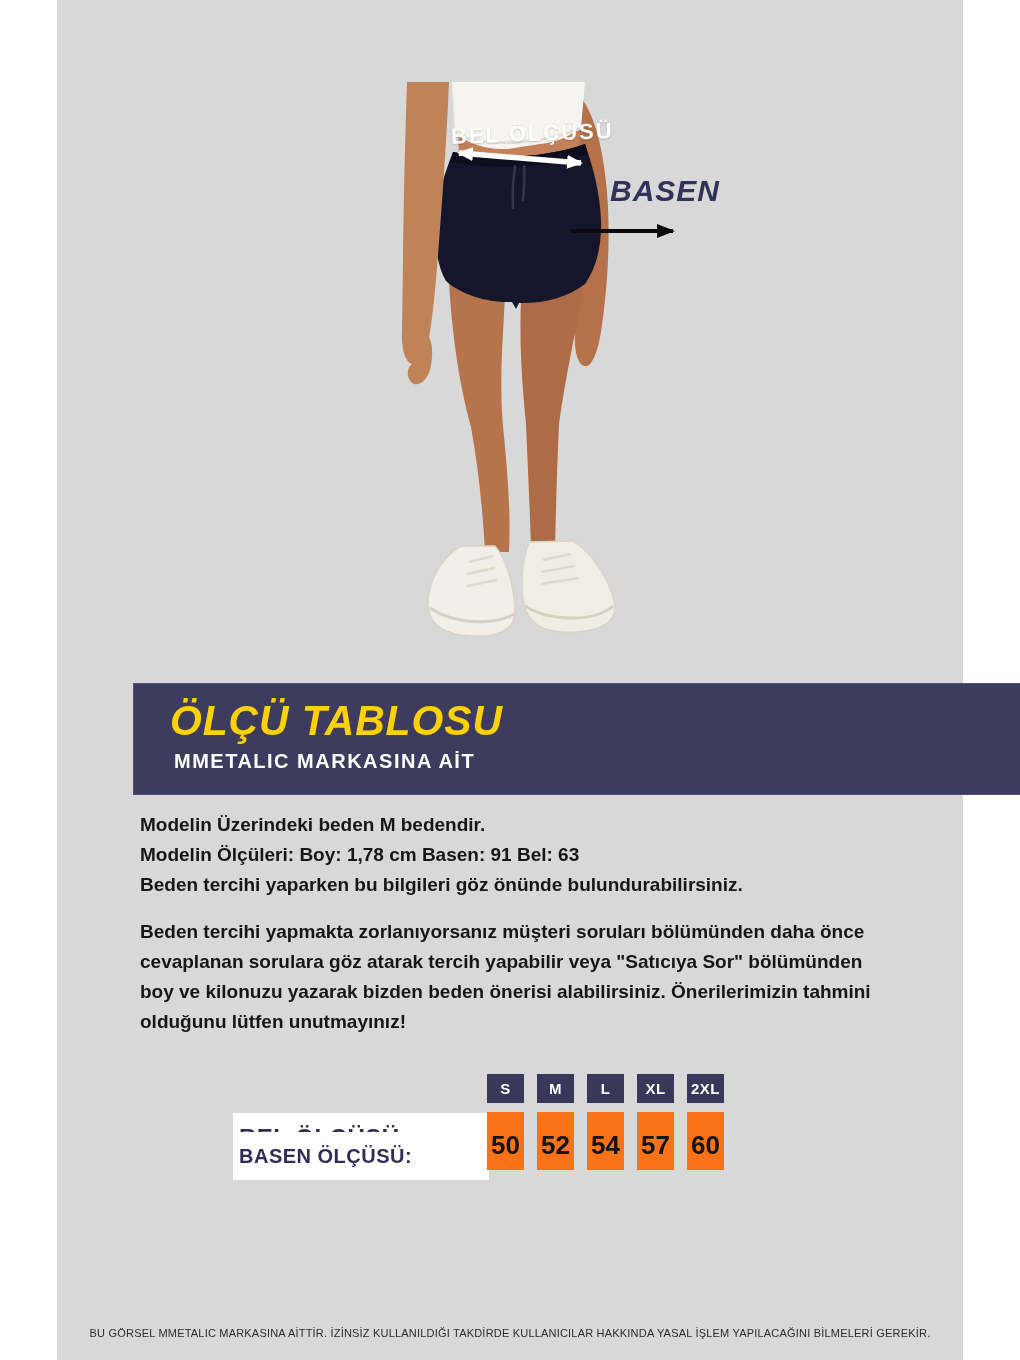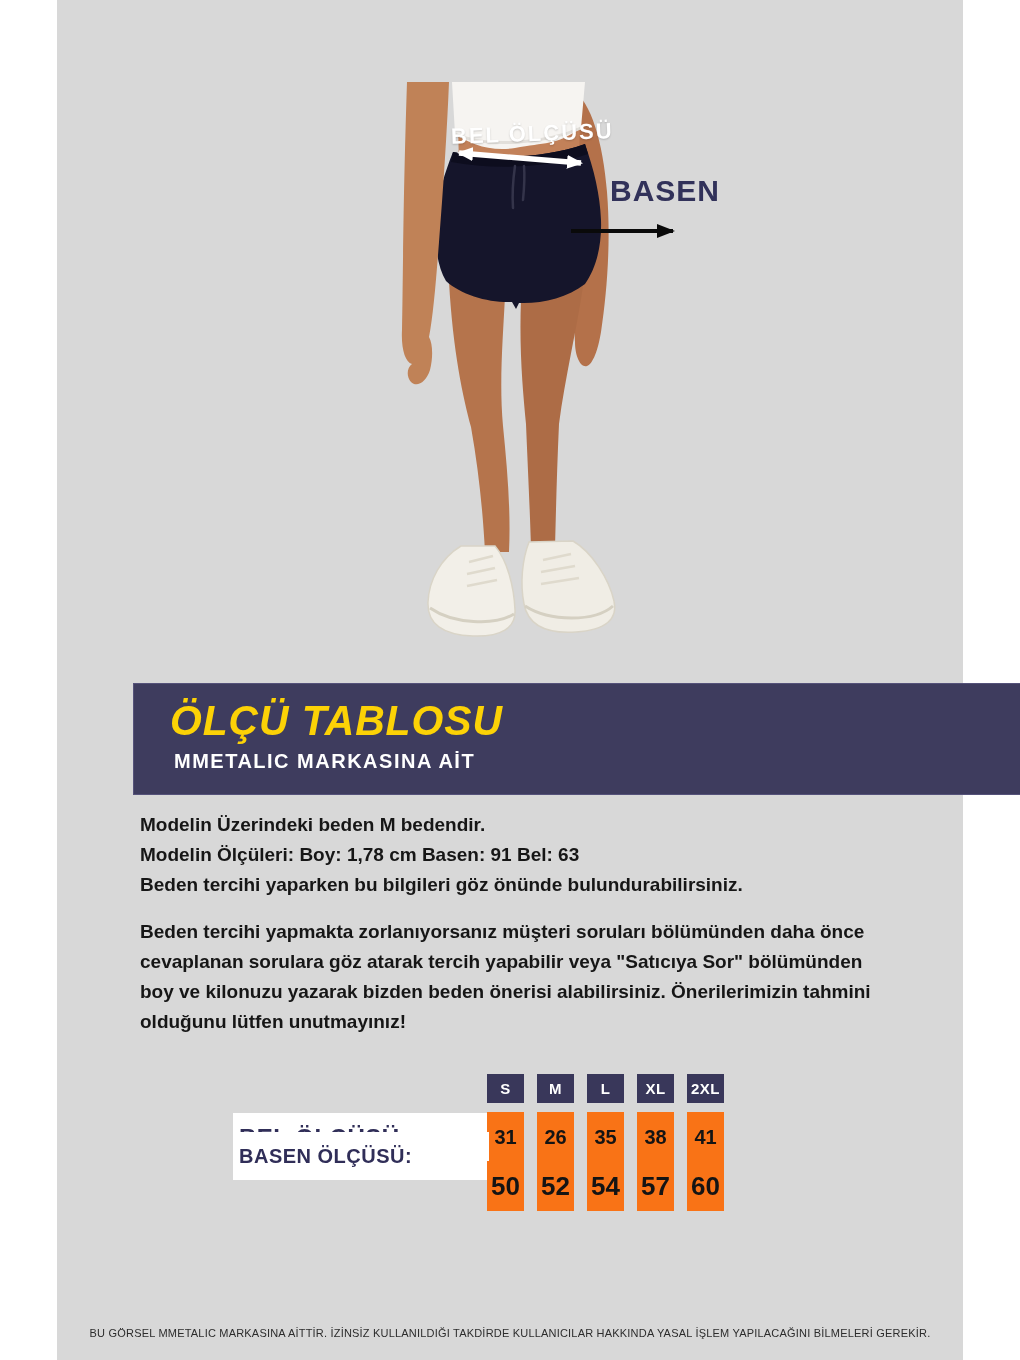--- a/index.html
+++ b/index.html
@@ -11,21 +11,21 @@
   .canvas > * { position:absolute; }
 
   
   .model-svg { left:338px; top:82px; }
   .waist-label {
     left:394px; top:121px; color:#ffffff; font-weight:bold; font-size:22px;
     letter-spacing:2px; transform:rotate(-2deg); white-space:nowrap;
     text-shadow:0 1px 2px rgba(0,0,0,.18);
   }
   .waist-arrow { left:388px; top:146px; }
-  .hip-label { left:553px; top:174px; color:#32325a; font-weight:bold; font-size:30px; letter-spacing:1px; white-space:nowrap; }
+  .hip-label { left:553px; top:174px; color:#32325a; font-weight:bold; font-size:30px; letter-spacing:1px; white-space:nowrap;font-style:italic; }
   .hip-arrow { left:512px; top:221px; }
 
   
   .banner { left:76px; top:683px; width:890px; height:112px; background:#3e3c5e;
             border:1px solid #55527a; box-sizing:border-box; }
   .banner-title {
     position:absolute; left:36px; top:12px; font-size:43px; font-weight:bold; font-style:italic;
     color:#fcd206; letter-spacing:1px; transform:scaleX(.95); transform-origin:left; white-space:nowrap;
   }
   .banner-subtitle {
@@ -39,21 +39,21 @@
   .para2 { margin-top:17px; }
 
   
   .chips-row { left:430px; top:1074px; display:flex; gap:13px; }
   .chip {
     width:37px; height:29px; background:#39375a; color:#ffffff; font-weight:bold; font-size:15px;
     display:flex; align-items:center; justify-content:center; letter-spacing:.5px;
   }
   .vals-row { left:430px; display:flex; gap:13px; }
   .vals-row.r1 { top:1112px; }
-  .vals-row.r2 { top:1161px; }
+  .vals-row.r2 { top:1120px; }
   .vbox { width:37px; background:#f97316; display:flex; align-items:center; justify-content:center;
           font-weight:bold; color:#141414; }
   .r1 .vbox { height:51px; font-size:20px; }
   .r2 .vbox { height:50px; font-size:26px; }
   .row-label {
     left:176px; width:256px; background:#ffffff; color:#302e58; font-weight:bold;
     display:flex; align-items:center; padding-left:6px; box-sizing:border-box; letter-spacing:.5px;
     white-space:nowrap;
   }
   .lbl1 { top:1113px; height:50px; font-size:24px; }

